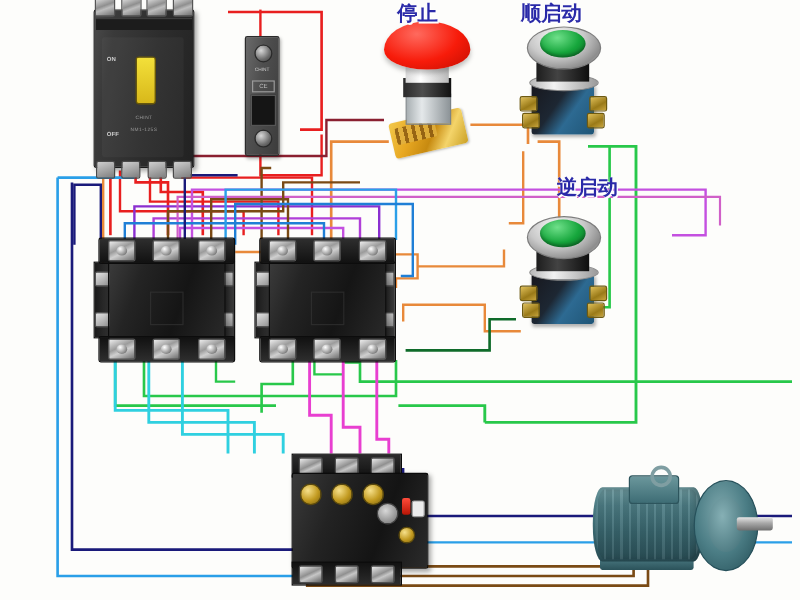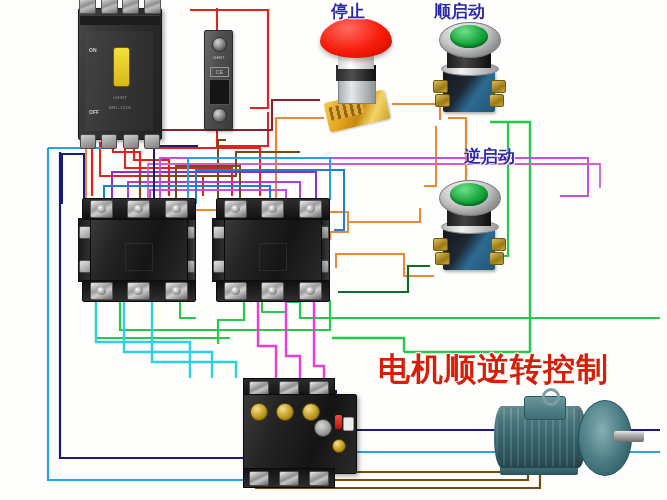--- a/index.html
+++ b/index.html
@@ -326,15 +326,14 @@
     <div class="mt-bell"></div>
     <div class="mt-bell2"></div>
     <div class="mt-shaft"></div>
     <div class="mt-box"></div>
     <div class="mt-eye"></div>
   </div>
 
   <div class="lbl lbl-blue" style="left:331px;top:0px;">停止</div>
   <div class="lbl lbl-blue" style="left:434px;top:0px;">顺启动</div>
   <div class="lbl lbl-blue" style="left:464px;top:145px;">逆启动</div>
-  <div class="title-red" style="left:378px;top:348px;">电机顺逆转控制</div>
 
 </div>
 
 </body></html>

